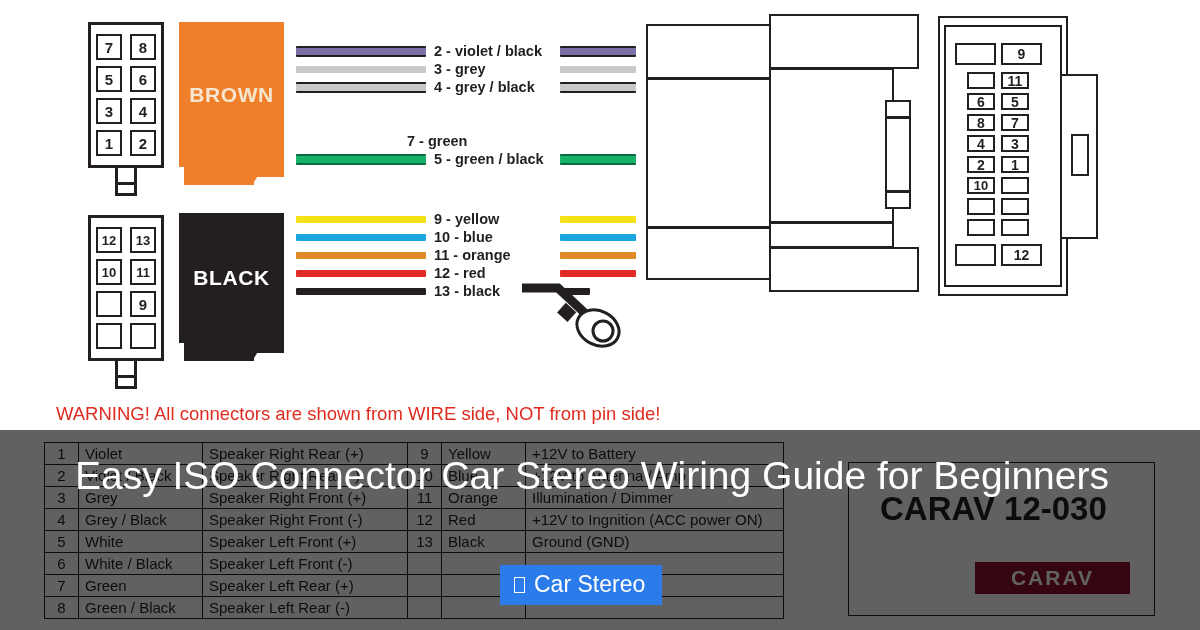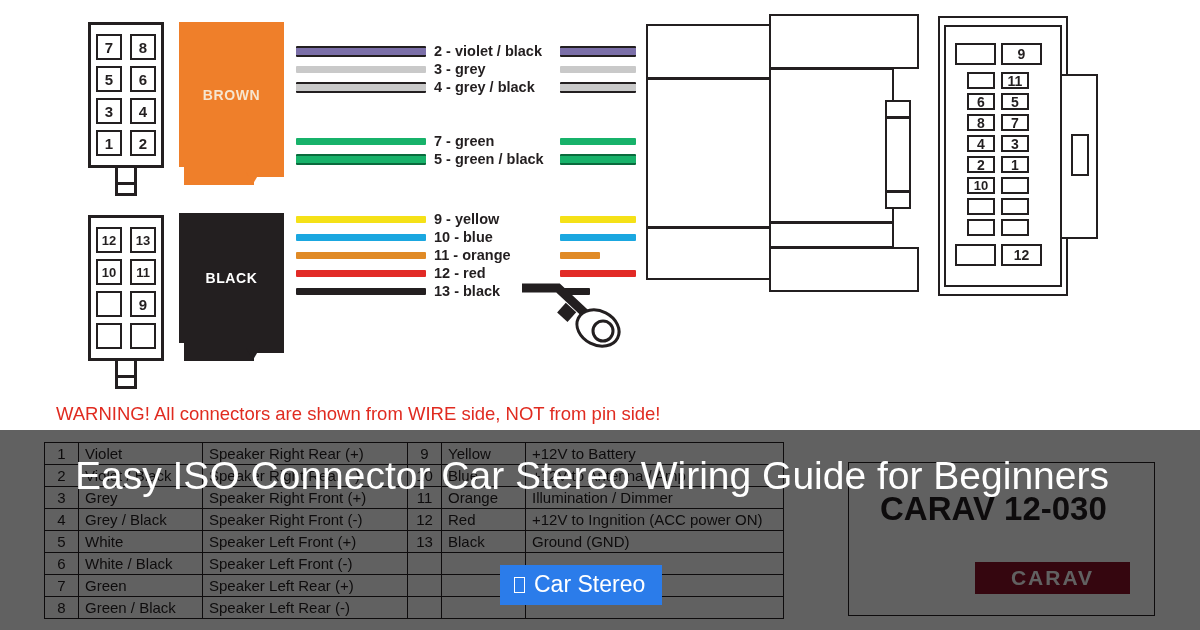--- a/index.html
+++ b/index.html
@@ -29,21 +29,21 @@
     position:absolute;left:50%;transform:translateX(-50%);
     width:22px;height:17px;border:3px solid #231f20;border-top:none;background:#fff;box-sizing:border-box;
   }
   .pingrid .tab2{
     position:absolute;left:50%;transform:translateX(-50%);
     width:22px;height:11px;border:3px solid #231f20;border-top:none;background:#fff;box-sizing:border-box;
   }
 
   
   .block{position:absolute;display:flex;align-items:center;justify-content:center;}
-  .block .label{font-size:14px;font-weight:bold;letter-spacing:.6px;}
+  .block .label{font-size:21px;font-weight:bold;letter-spacing:.6px;}
 
   
   .wirerow{position:absolute;display:flex;align-items:center;}
   .wire-num{
     font-size:14.5px;font-weight:bold;color:#231f20;white-space:nowrap;
   }
   .wire-line{height:7px;border-radius:1px;}
 
   
   .outline{position:absolute;border:2px solid #231f20;background:#fff;box-sizing:border-box;}
@@ -170,21 +170,21 @@
     </div>
 
     <div class="wirerow" style="left:296px;top:79px;width:340px;height:16px;">
       <div class="wire-line" style="width:130px;background:#c9c9c9;border-top:2px solid #231f20;border-bottom:2px solid #231f20;"></div>
       <div class="wire-num" style="margin:0 8px;min-width:118px;">4 - grey / black</div>
       <div class="wire-line" style="flex:1;background:#c9c9c9;border-top:2px solid #231f20;border-bottom:2px solid #231f20;"></div>
     </div>
 
 
 
-    <div class="wirerow" style="left:296px;top:133px;width:340px;height:16px;">
+    <div class="wirerow" style="left:296px;top:133px;width:340px;height:16px;flex-direction:column;">
       <div class="wire-line" style="width:130px;background:#17b26a;"></div>
       <div class="wire-num" style="margin:0 8px;min-width:118px;">7 - green</div>
       <div class="wire-line" style="flex:1;background:#17b26a;"></div>
     </div>
 
     <div class="wirerow" style="left:296px;top:151px;width:340px;height:16px;">
       <div class="wire-line" style="width:130px;background:#17b26a;border-top:2px solid #0a6b3d;border-bottom:2px solid #0a6b3d;"></div>
       <div class="wire-num" style="margin:0 8px;min-width:118px;">5 - green / black</div>
       <div class="wire-line" style="flex:1;background:#17b26a;border-top:2px solid #0a6b3d;border-bottom:2px solid #0a6b3d;"></div>
     </div>
@@ -194,21 +194,21 @@
       <div class="wire-num" style="margin:0 8px;min-width:118px;">9 - yellow</div>
       <div class="wire-line" style="flex:1;background:#f5e117;"></div>
     </div>
 
     <div class="wirerow" style="left:296px;top:229px;width:340px;height:16px;">
       <div class="wire-line" style="width:130px;background:#1aa7e0;"></div>
       <div class="wire-num" style="margin:0 8px;min-width:118px;">10 - blue</div>
       <div class="wire-line" style="flex:1;background:#1aa7e0;"></div>
     </div>
 
-    <div class="wirerow" style="left:296px;top:247px;width:304px;height:16px;">
+    <div class="wirerow" style="left:296px;top:247px;width:340px;height:16px;">
       <div class="wire-line" style="width:130px;background:#e08a26;"></div>
       <div class="wire-num" style="margin:0 8px;min-width:118px;">11 - orange</div>
       <div class="wire-line" style="flex:1;background:#e08a26;"></div>
     </div>
 
     <div class="wirerow" style="left:296px;top:265px;width:340px;height:16px;">
       <div class="wire-line" style="width:130px;background:#e22a26;"></div>
       <div class="wire-num" style="margin:0 8px;min-width:118px;">12 - red</div>
       <div class="wire-line" style="flex:1;background:#e22a26;"></div>
     </div>

